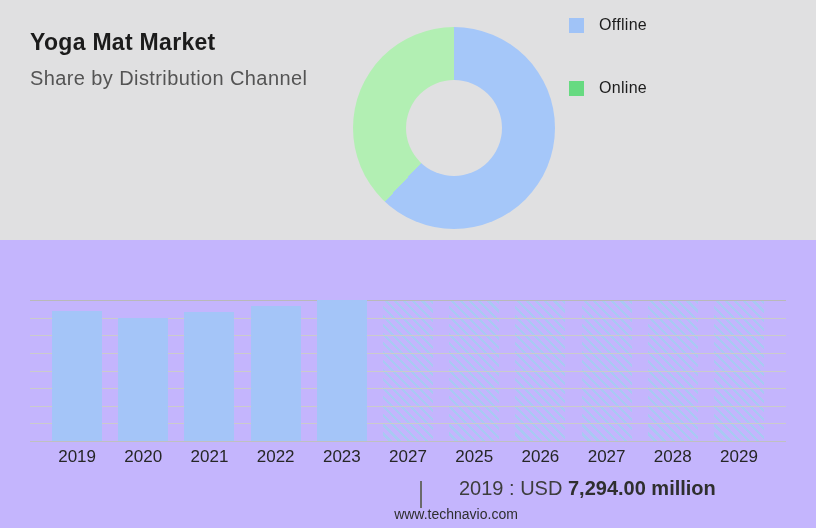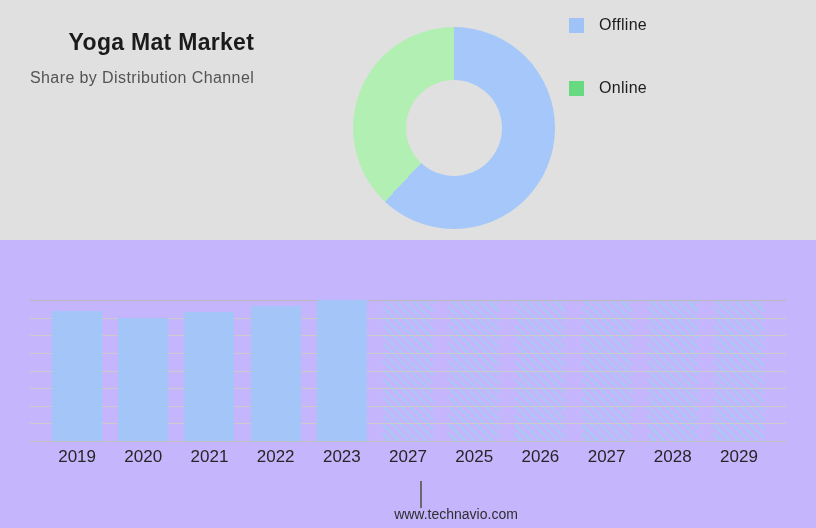--- a/index.html
+++ b/index.html
@@ -1,22 +1,22 @@
 <!DOCTYPE html>
 <html><head>
 <meta charset="utf-8">
 <style>
   html,body{margin:0;padding:0;background:#ffffff;font-family:"Liberation Sans",sans-serif;}
   #app{position:relative;width:816px;height:528px;overflow:hidden;background:#f2f2f3;}
 
   
   .top-section{position:absolute;left:0;top:0;width:816px;height:240px;background:#e0e0e1;}
   .title-block{position:absolute;left:30px;top:29px;}
-  .page-title{margin:0;font-size:23px;font-weight:bold;color:#1b1b1b;letter-spacing:.3px;text-align:right;}
-  .page-subtitle{margin:0;font-size:16px;color:#545454;letter-spacing:.4px;line-height:26px;}
+  .page-title{margin:0;font-size:23px;font-weight:bold;color:#1b1b1b;letter-spacing:.3px;}
+  .page-subtitle{margin:0;font-size:20px;color:#545454;letter-spacing:.4px;line-height:26px;}
   .page-subtitle.first{margin-top:9px;}
 
   .donut{position:absolute;left:353px;top:27px;width:202px;height:202px;border-radius:50%;}
   .donut-hole{position:absolute;left:53px;top:53px;width:96px;height:96px;border-radius:50%;background:#e0e0e1;}
 
   .legend{position:absolute;left:569px;top:16px;display:flex;flex-direction:column;gap:45px;}
   .legend-item{display:flex;align-items:center;gap:15px;}
   .swatch{width:15px;height:15px;display:inline-block;}
   .legend-label{font-size:16px;color:#1c1c1c;letter-spacing:.3px;}
 
@@ -127,16 +127,17 @@
         <div class="xlab">2023</div>
         <div class="xlab">2027</div>
         <div class="xlab">2025</div>
         <div class="xlab">2026</div>
         <div class="xlab">2027</div>
         <div class="xlab">2028</div>
         <div class="xlab">2029</div>
       </div>
 
     <div class="footer-divider"></div>
+    <div class="footer-stat"><span>2019 : USD</span> <b>7,294.00 million</b></div>
     <div class="website">www.technavio.com</div>
   </div>
 
 </div>
 
 </body></html>

